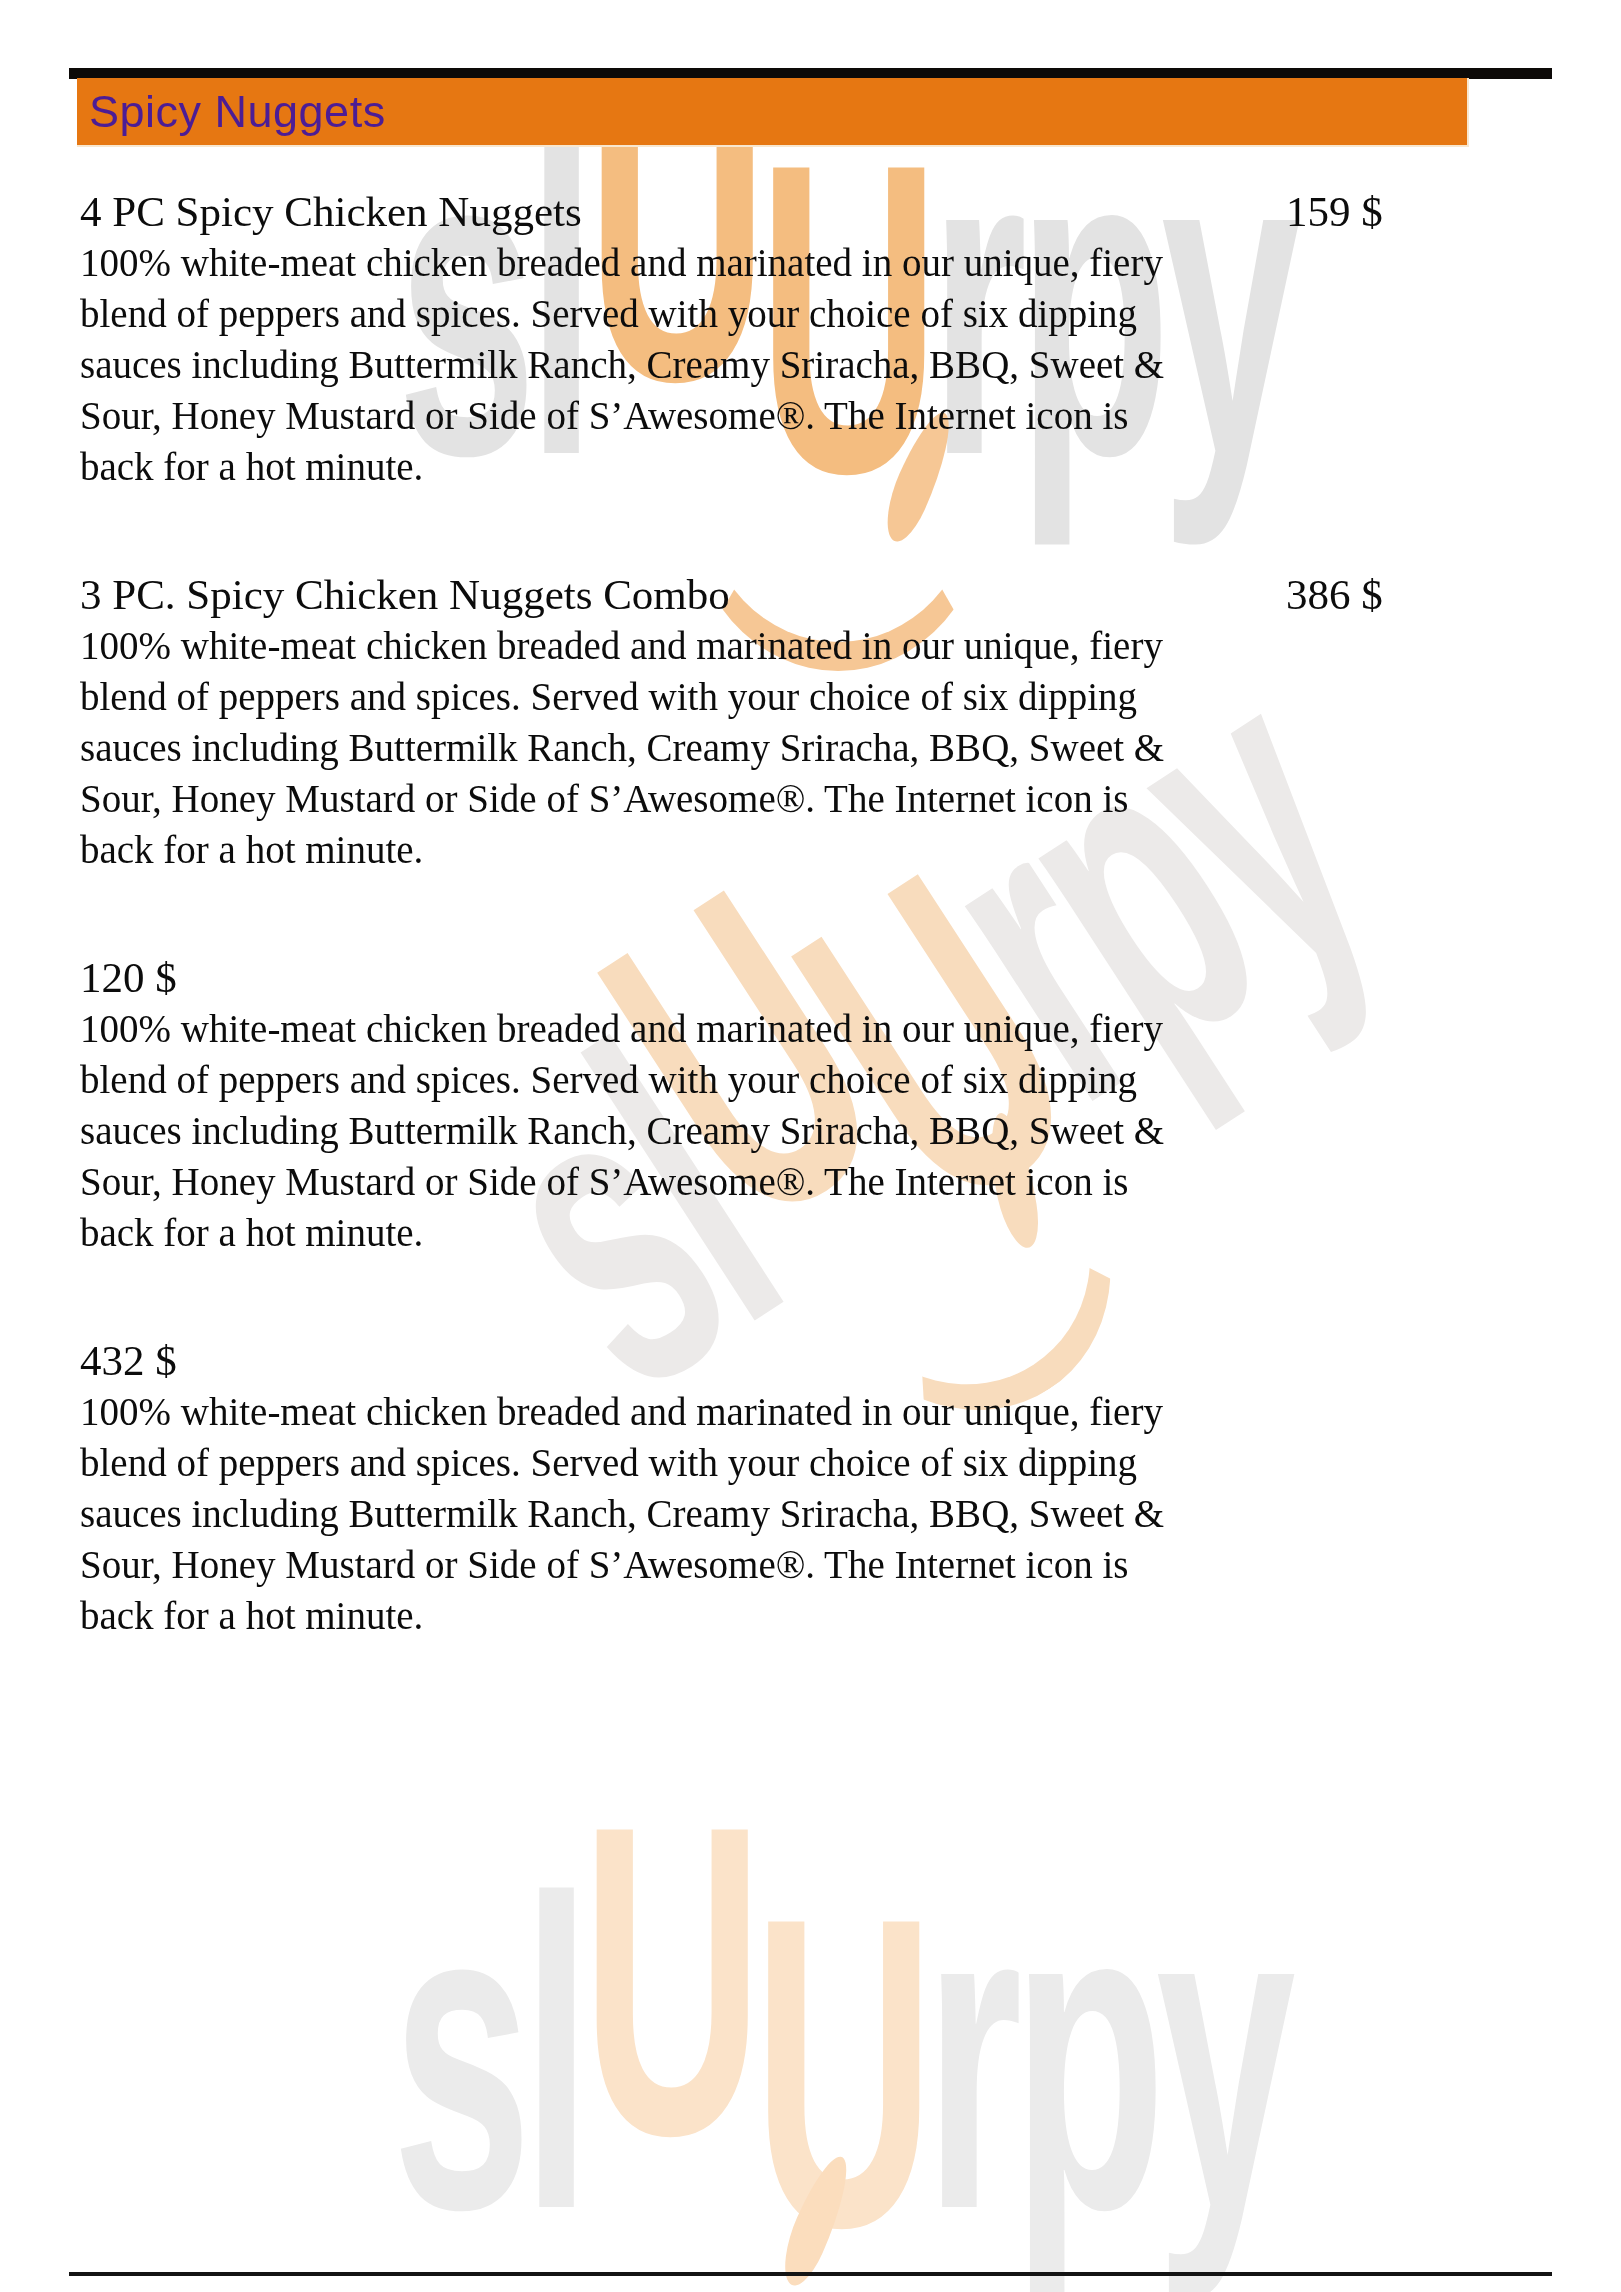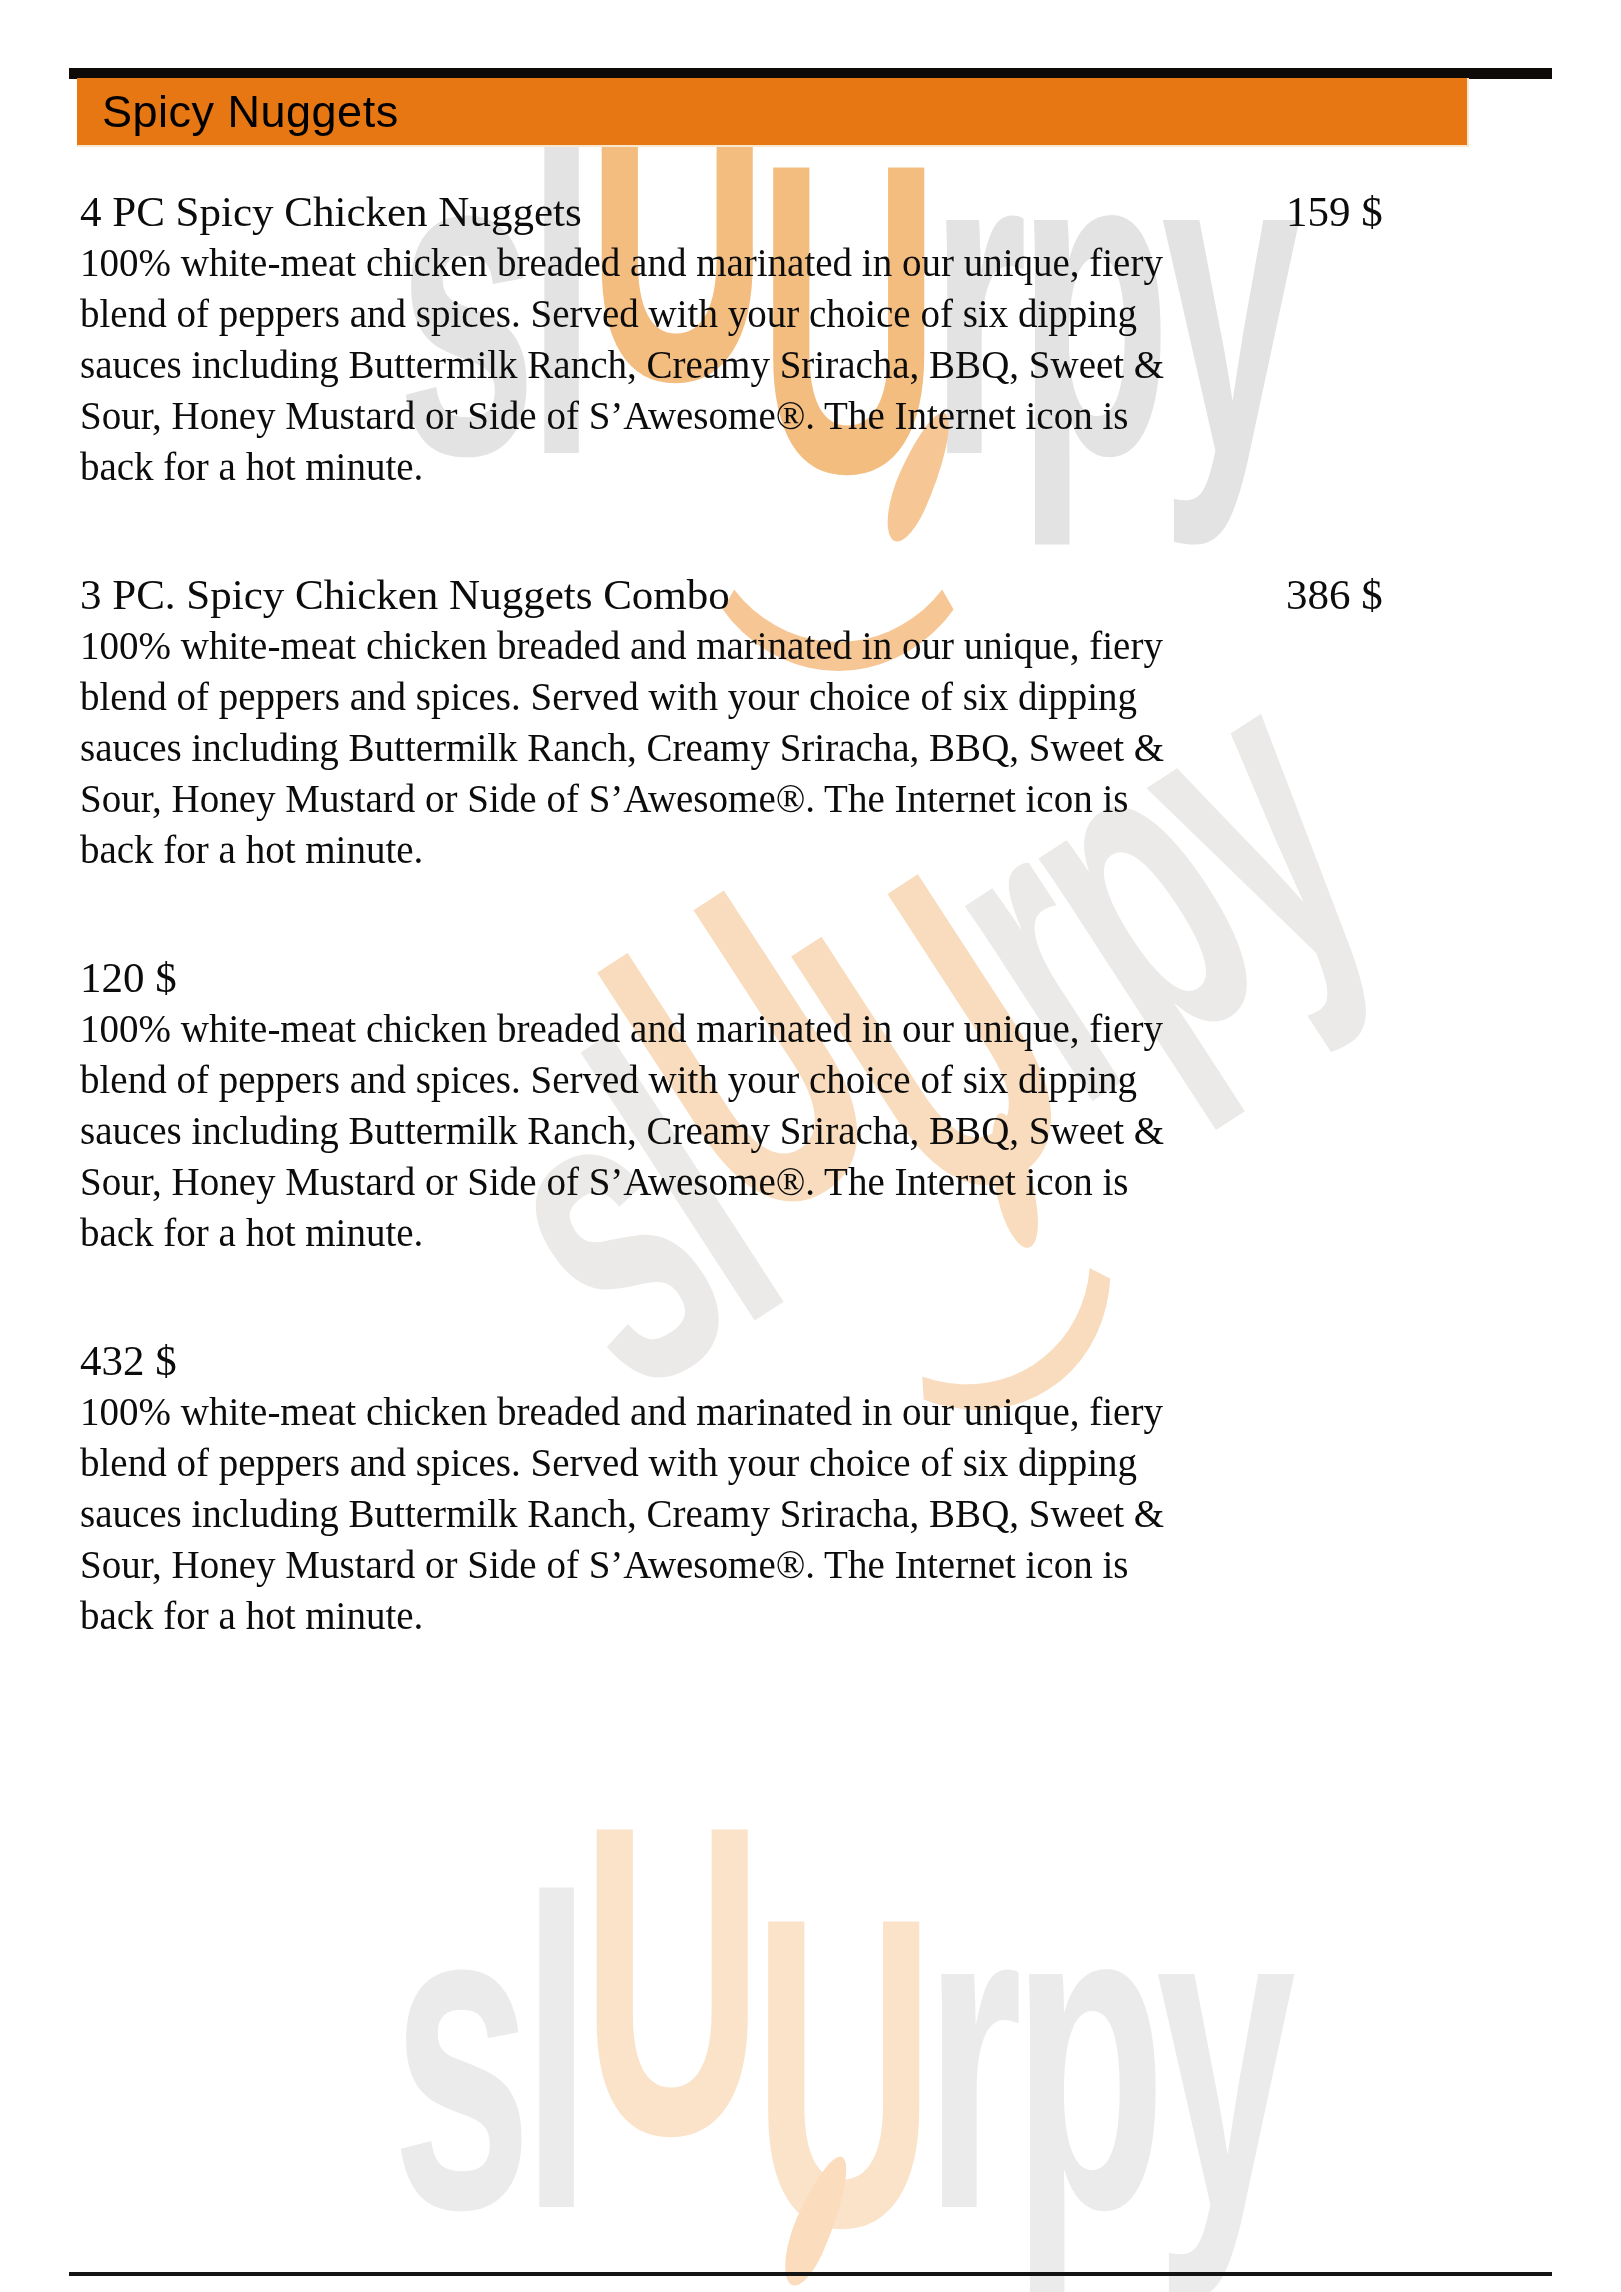--- a/index.html
+++ b/index.html
@@ -71,22 +71,22 @@
     background:#e67712;
     border-bottom:2.9px solid #f8e7cf;
     border-right:2.9px solid #f8e7cf;
     box-sizing:content-box;
   }
   .header-bar .section-title{
     display:block;
     font-family:"Liberation Sans", sans-serif;
     font-size:45px;
     line-height:67px;
-    color:#000000;
-    padding-left:25px;
+    color:#4c1d95;
+    padding-left:12px;
     letter-spacing:0.5px;
   }
 
   
   .menu{
     position:absolute;z-index:2;
     left:80px;top:186px;width:1421px;
   }
   .menu-item{height:383px;}
   .item-head{display:flex;align-items:flex-start;}

